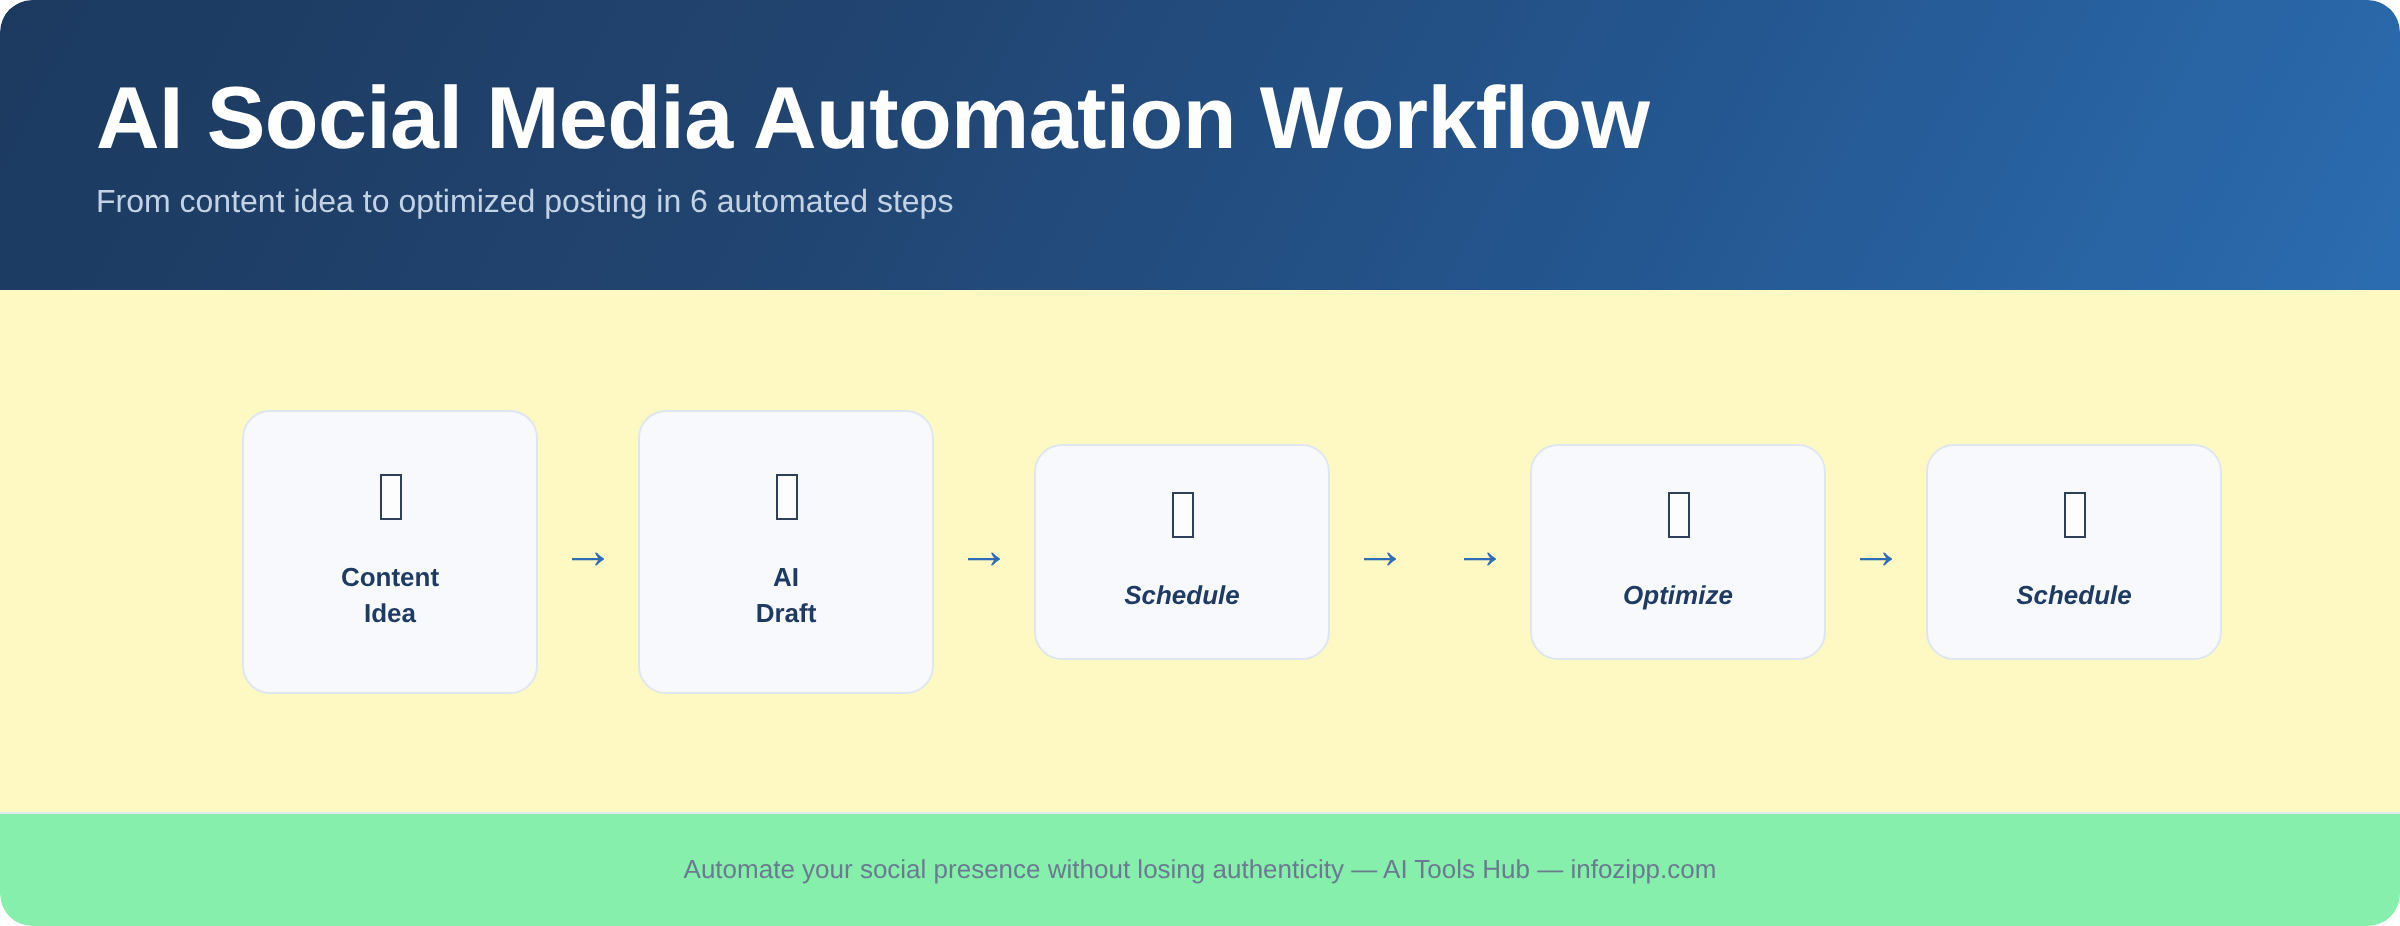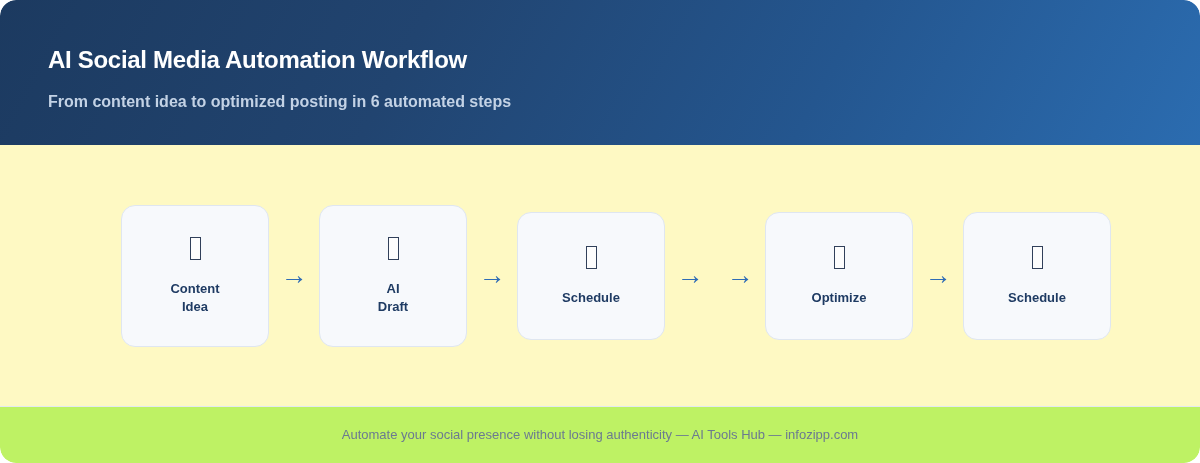--- a/index.html
+++ b/index.html
@@ -35,35 +35,35 @@
     border-top-left-radius: 16px;
     border-top-right-radius: 16px;
     box-sizing: border-box;
     padding: 0 48px;
   }
   .header-title {
     position: absolute;
     left: 48px;
     top: 38px;
     margin: 0;
-    font-size: 24px;
+    font-size: 44px;
     line-height: 44px;
     font-weight: bold;
     color: #ffffff;
     letter-spacing: -0.3px;
     white-space: nowrap;
   }
   .header-subtitle {
     position: absolute;
     left: 48px;
     top: 91px;
     margin: 0;
     font-size: 16px;
     line-height: 22px;
-    font-weight: bold;
+    font-weight: normal;
     color: #c3d2e5;
     white-space: nowrap;
   }
 
   
   .flow {
     position: absolute;
     left: 0;
     top: 145px;
     width: 1200px;
@@ -82,21 +82,21 @@
     border-radius: 14px;
     box-sizing: border-box;
     display: flex;
     flex-direction: column;
     align-items: center;
     justify-content: center;
     padding: 16px 8px;
     flex: 0 0 auto;
   }
   .step-card.tall { height: 142px; }
-  .step-card.short { height: 128px; }
+  .step-card.short { height: 108px; font-style: italic; }
 
   .step-icon {
     font-size: 26px;
     line-height: 30px;
     color: #20324a;
     margin-bottom: 14px;
     display: block;
   }
   
   .tofu {
@@ -128,21 +128,21 @@
     user-select: none;
   }
 
   
   .footer {
     position: absolute;
     left: 0;
     top: 406px;
     width: 1200px;
     height: 57px;
-    background: #bef264;
+    background: #86efac;
     border-top: 1px solid #e4e9f1;
     box-sizing: border-box;
     display: flex;
     align-items: center;
     justify-content: center;
     border-bottom-left-radius: 16px;
     border-bottom-right-radius: 16px;
   }
   .footer-text {
     font-size: 13px;

